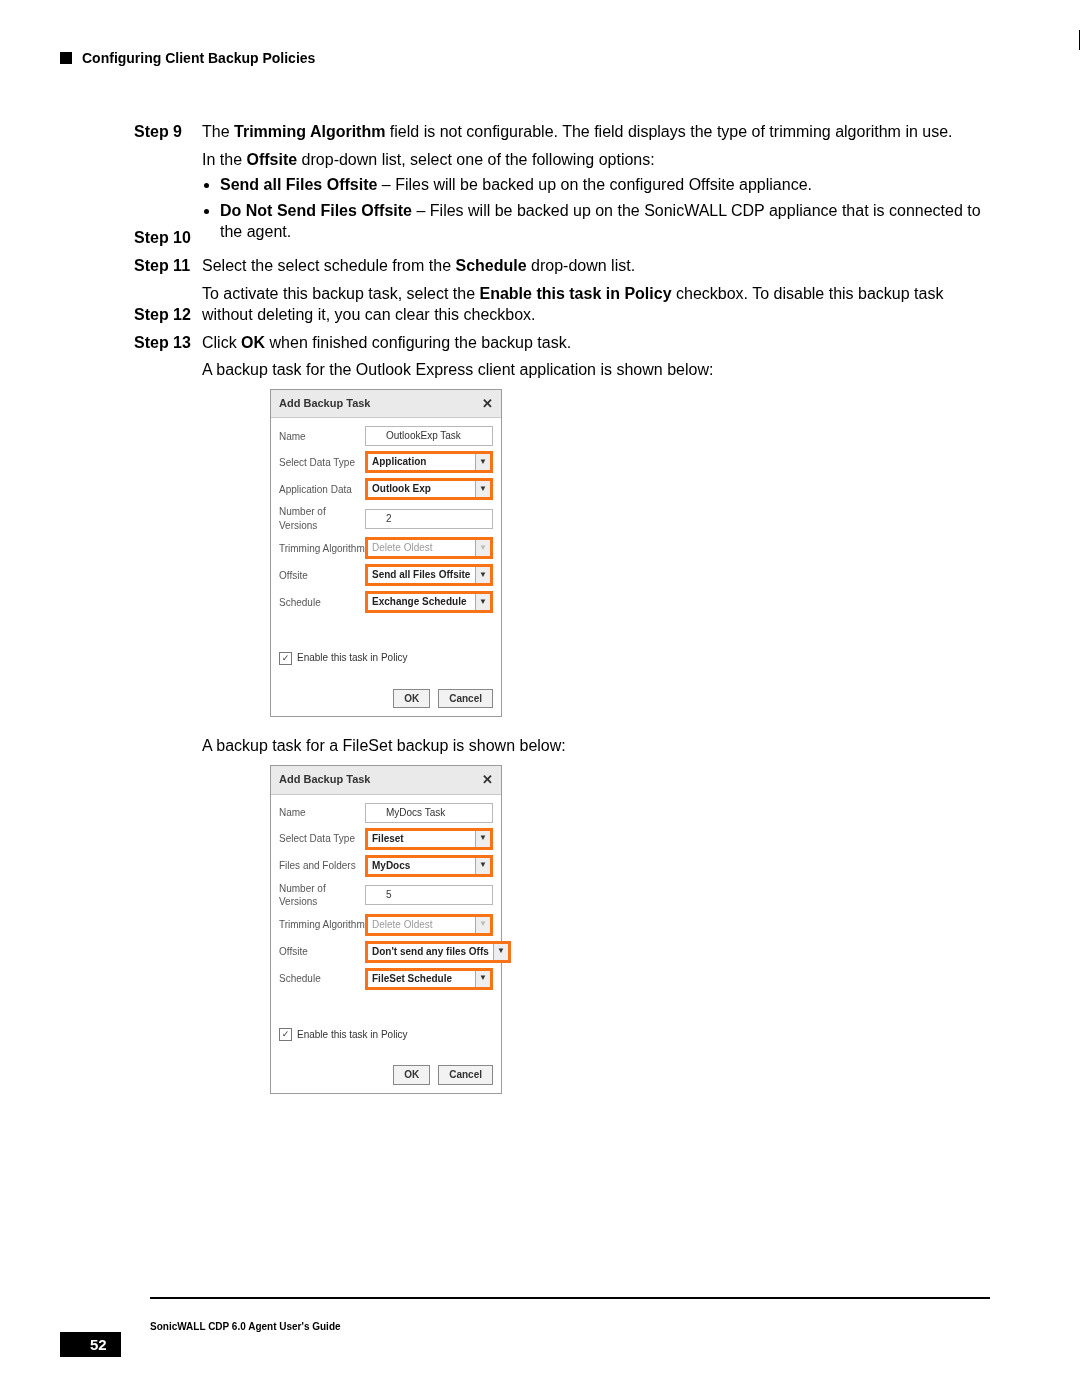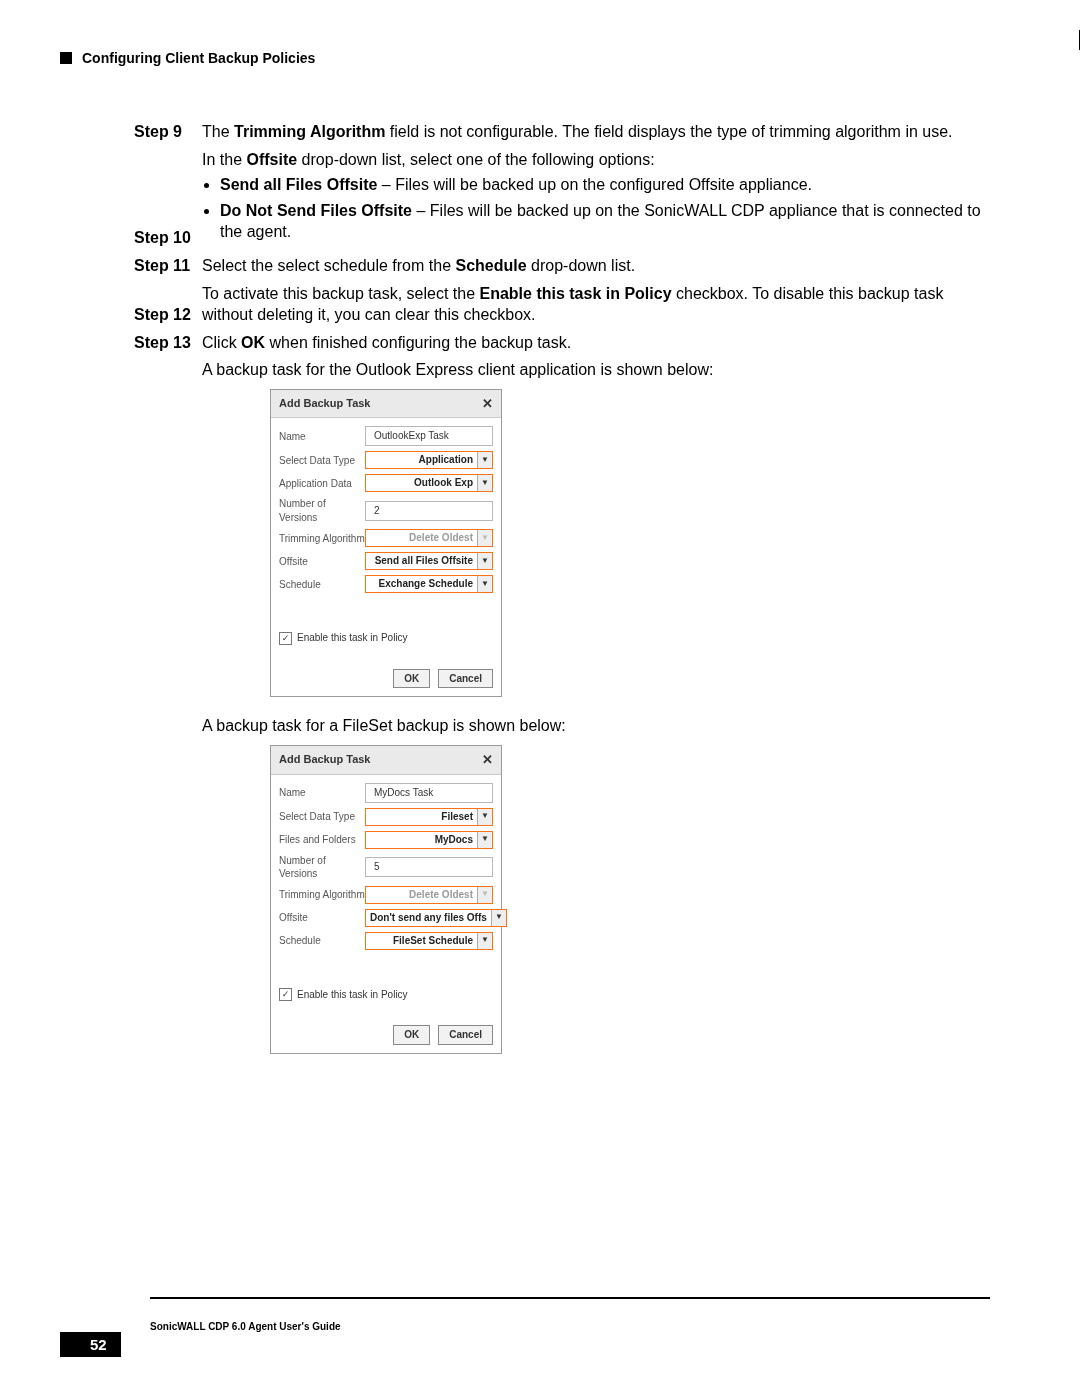--- a/index.html
+++ b/index.html
@@ -96,46 +96,45 @@
     margin-bottom: 5px;
   }
   .dlabel {
     width: 86px;
     flex: 0 0 86px;
     color: #555;
   }
   .dinput {
     flex: 1;
     border: 1px solid #b8b8b8;
-    padding: 2px 8px;
+    padding: 2px 20px;
     background: #fff;
     height: 14px;
     line-height: 14px;
     overflow: hidden;
     white-space: nowrap;
   }
   .dselect {
     flex: 1;
     display: flex;
-    border: 1px solid #f97316;
+    border: 3px solid #f97316;
     background: #fff;
     height: 16px;
-    text-align: right;
   }
   .dselect .sval {
     flex: 1;
     padding: 1px 4px;
     font-weight: bold;
     color: #222;
     white-space: nowrap;
     overflow: hidden;
   }
   .dselect.disabled .sval {
     color: #9a9a9a;
-    font-weight: bold;
+    font-weight: normal;
   }
   .dselect .darrow {
     width: 14px;
     border-left: 1px solid #aaa;
     display: flex;
     align-items: center;
     justify-content: center;
     font-size: 8px;
     color: #333;
     background: #eee;

